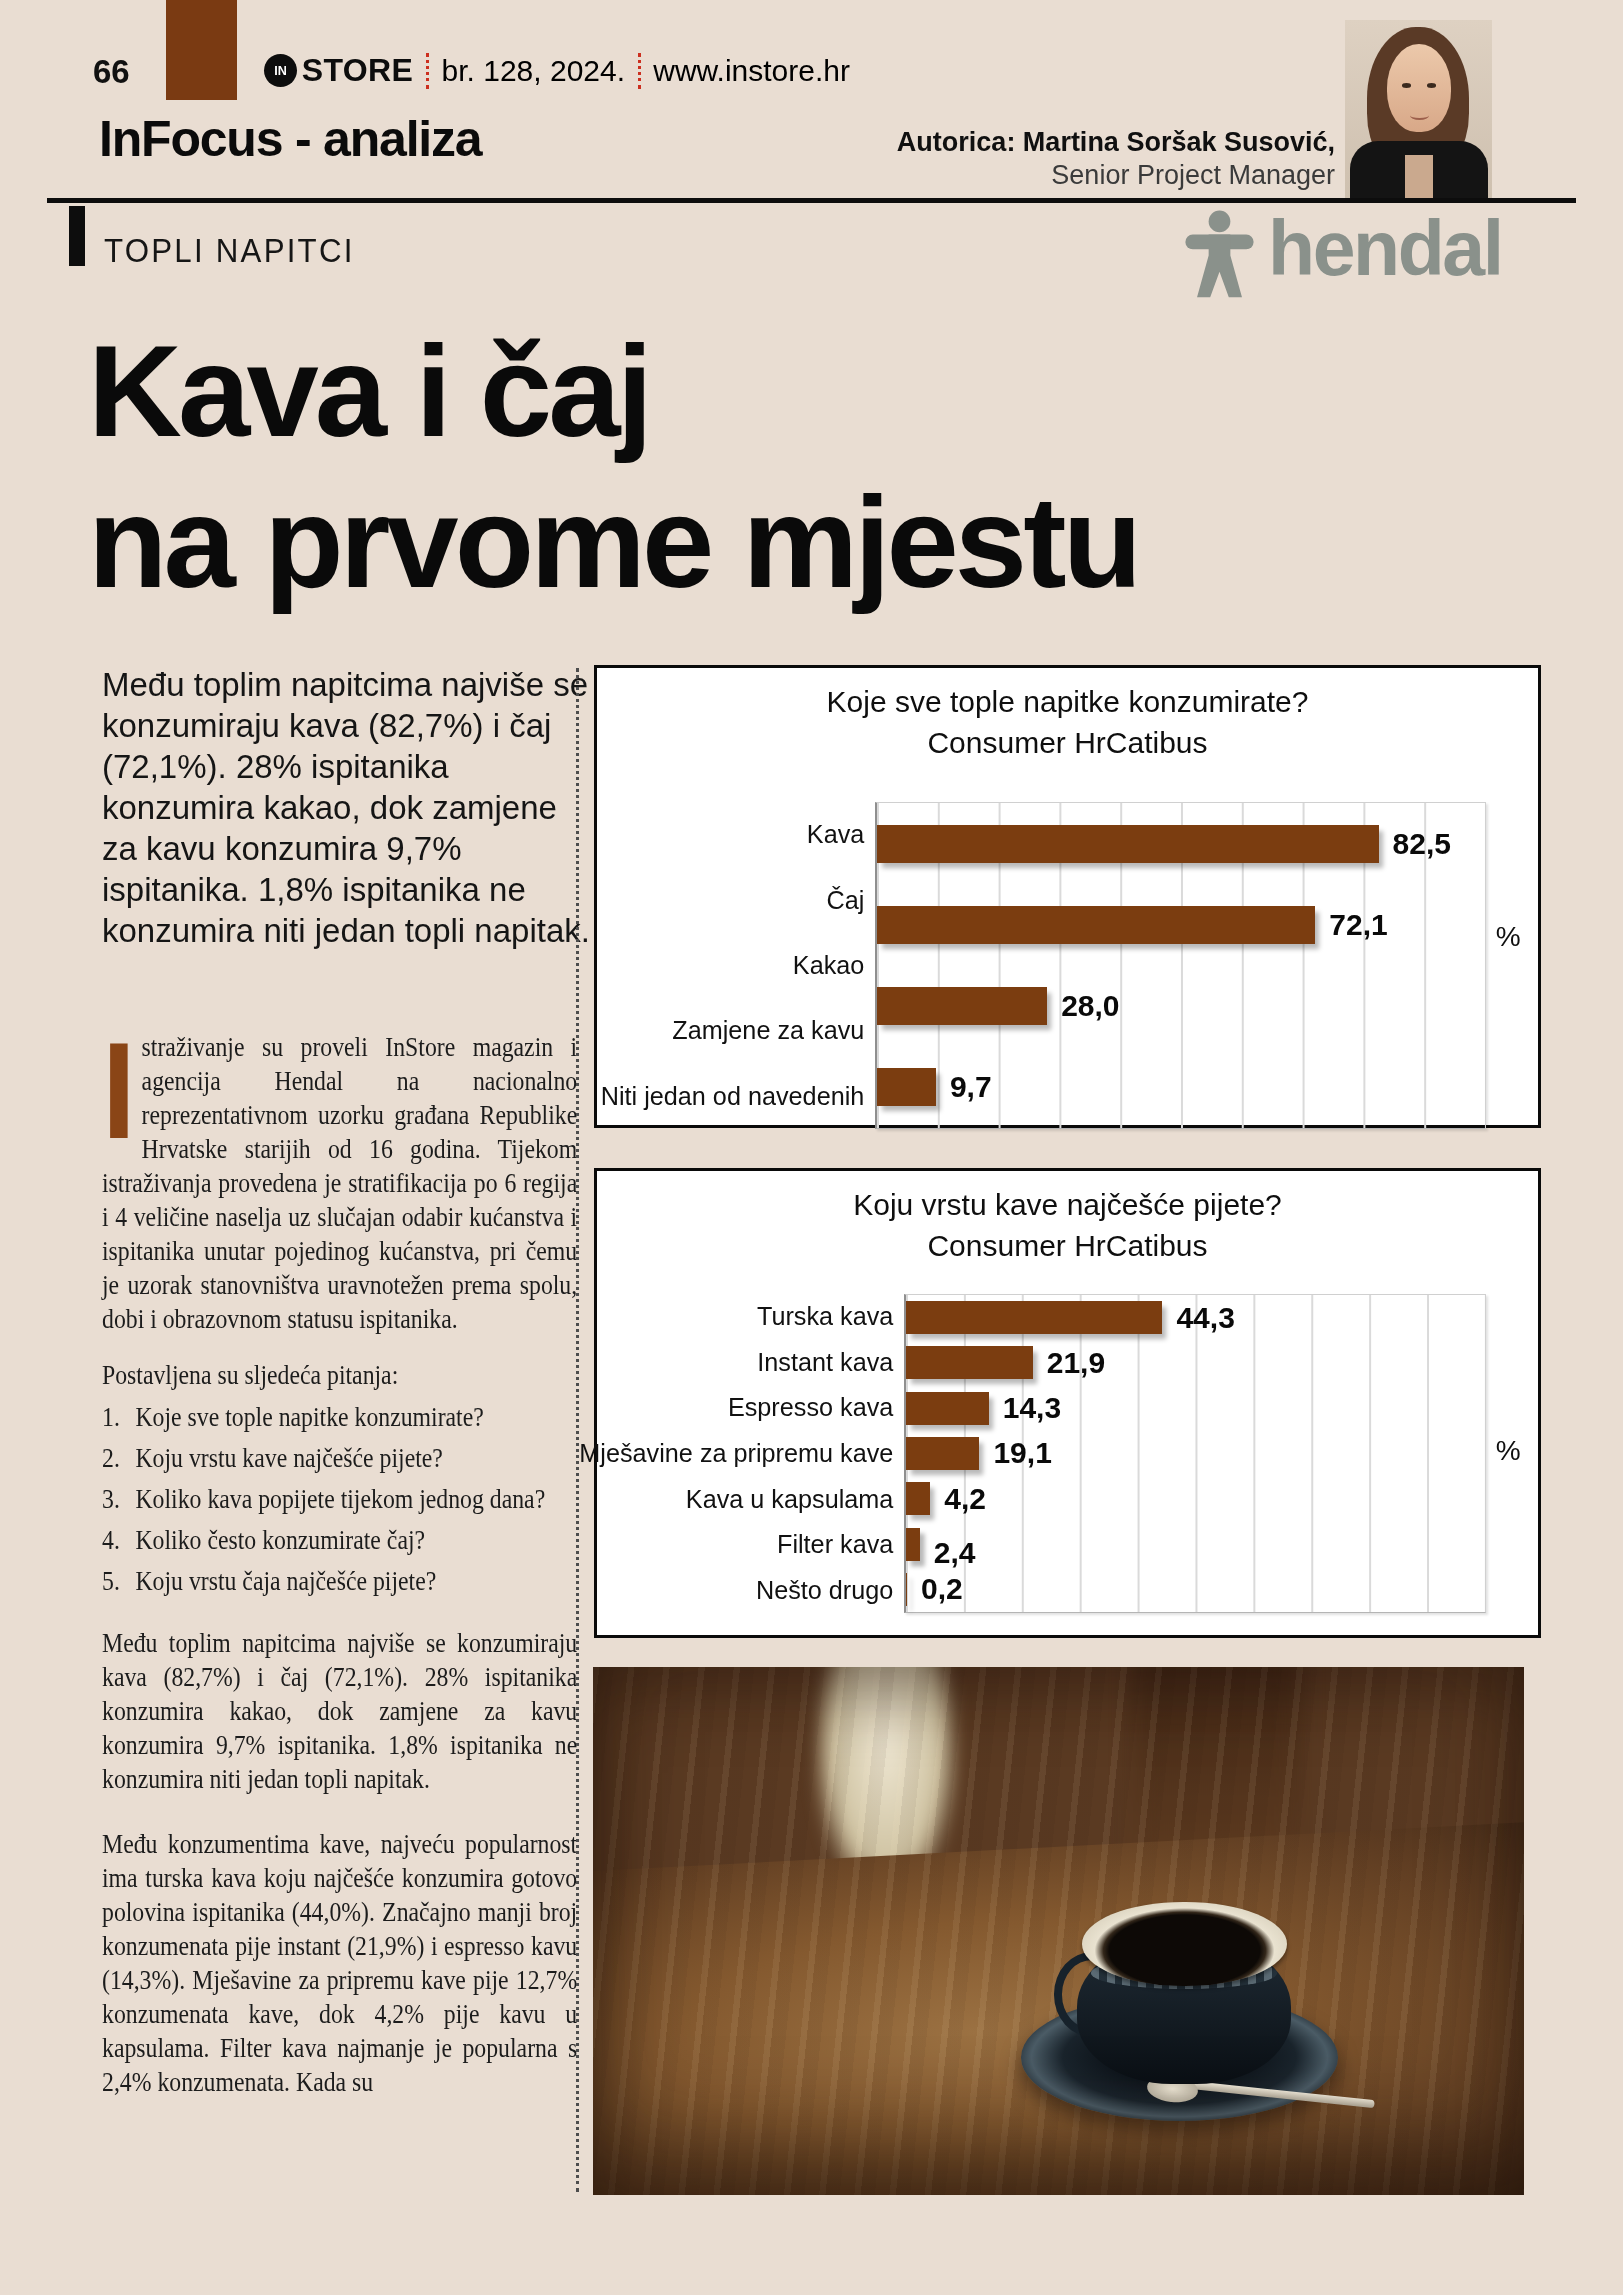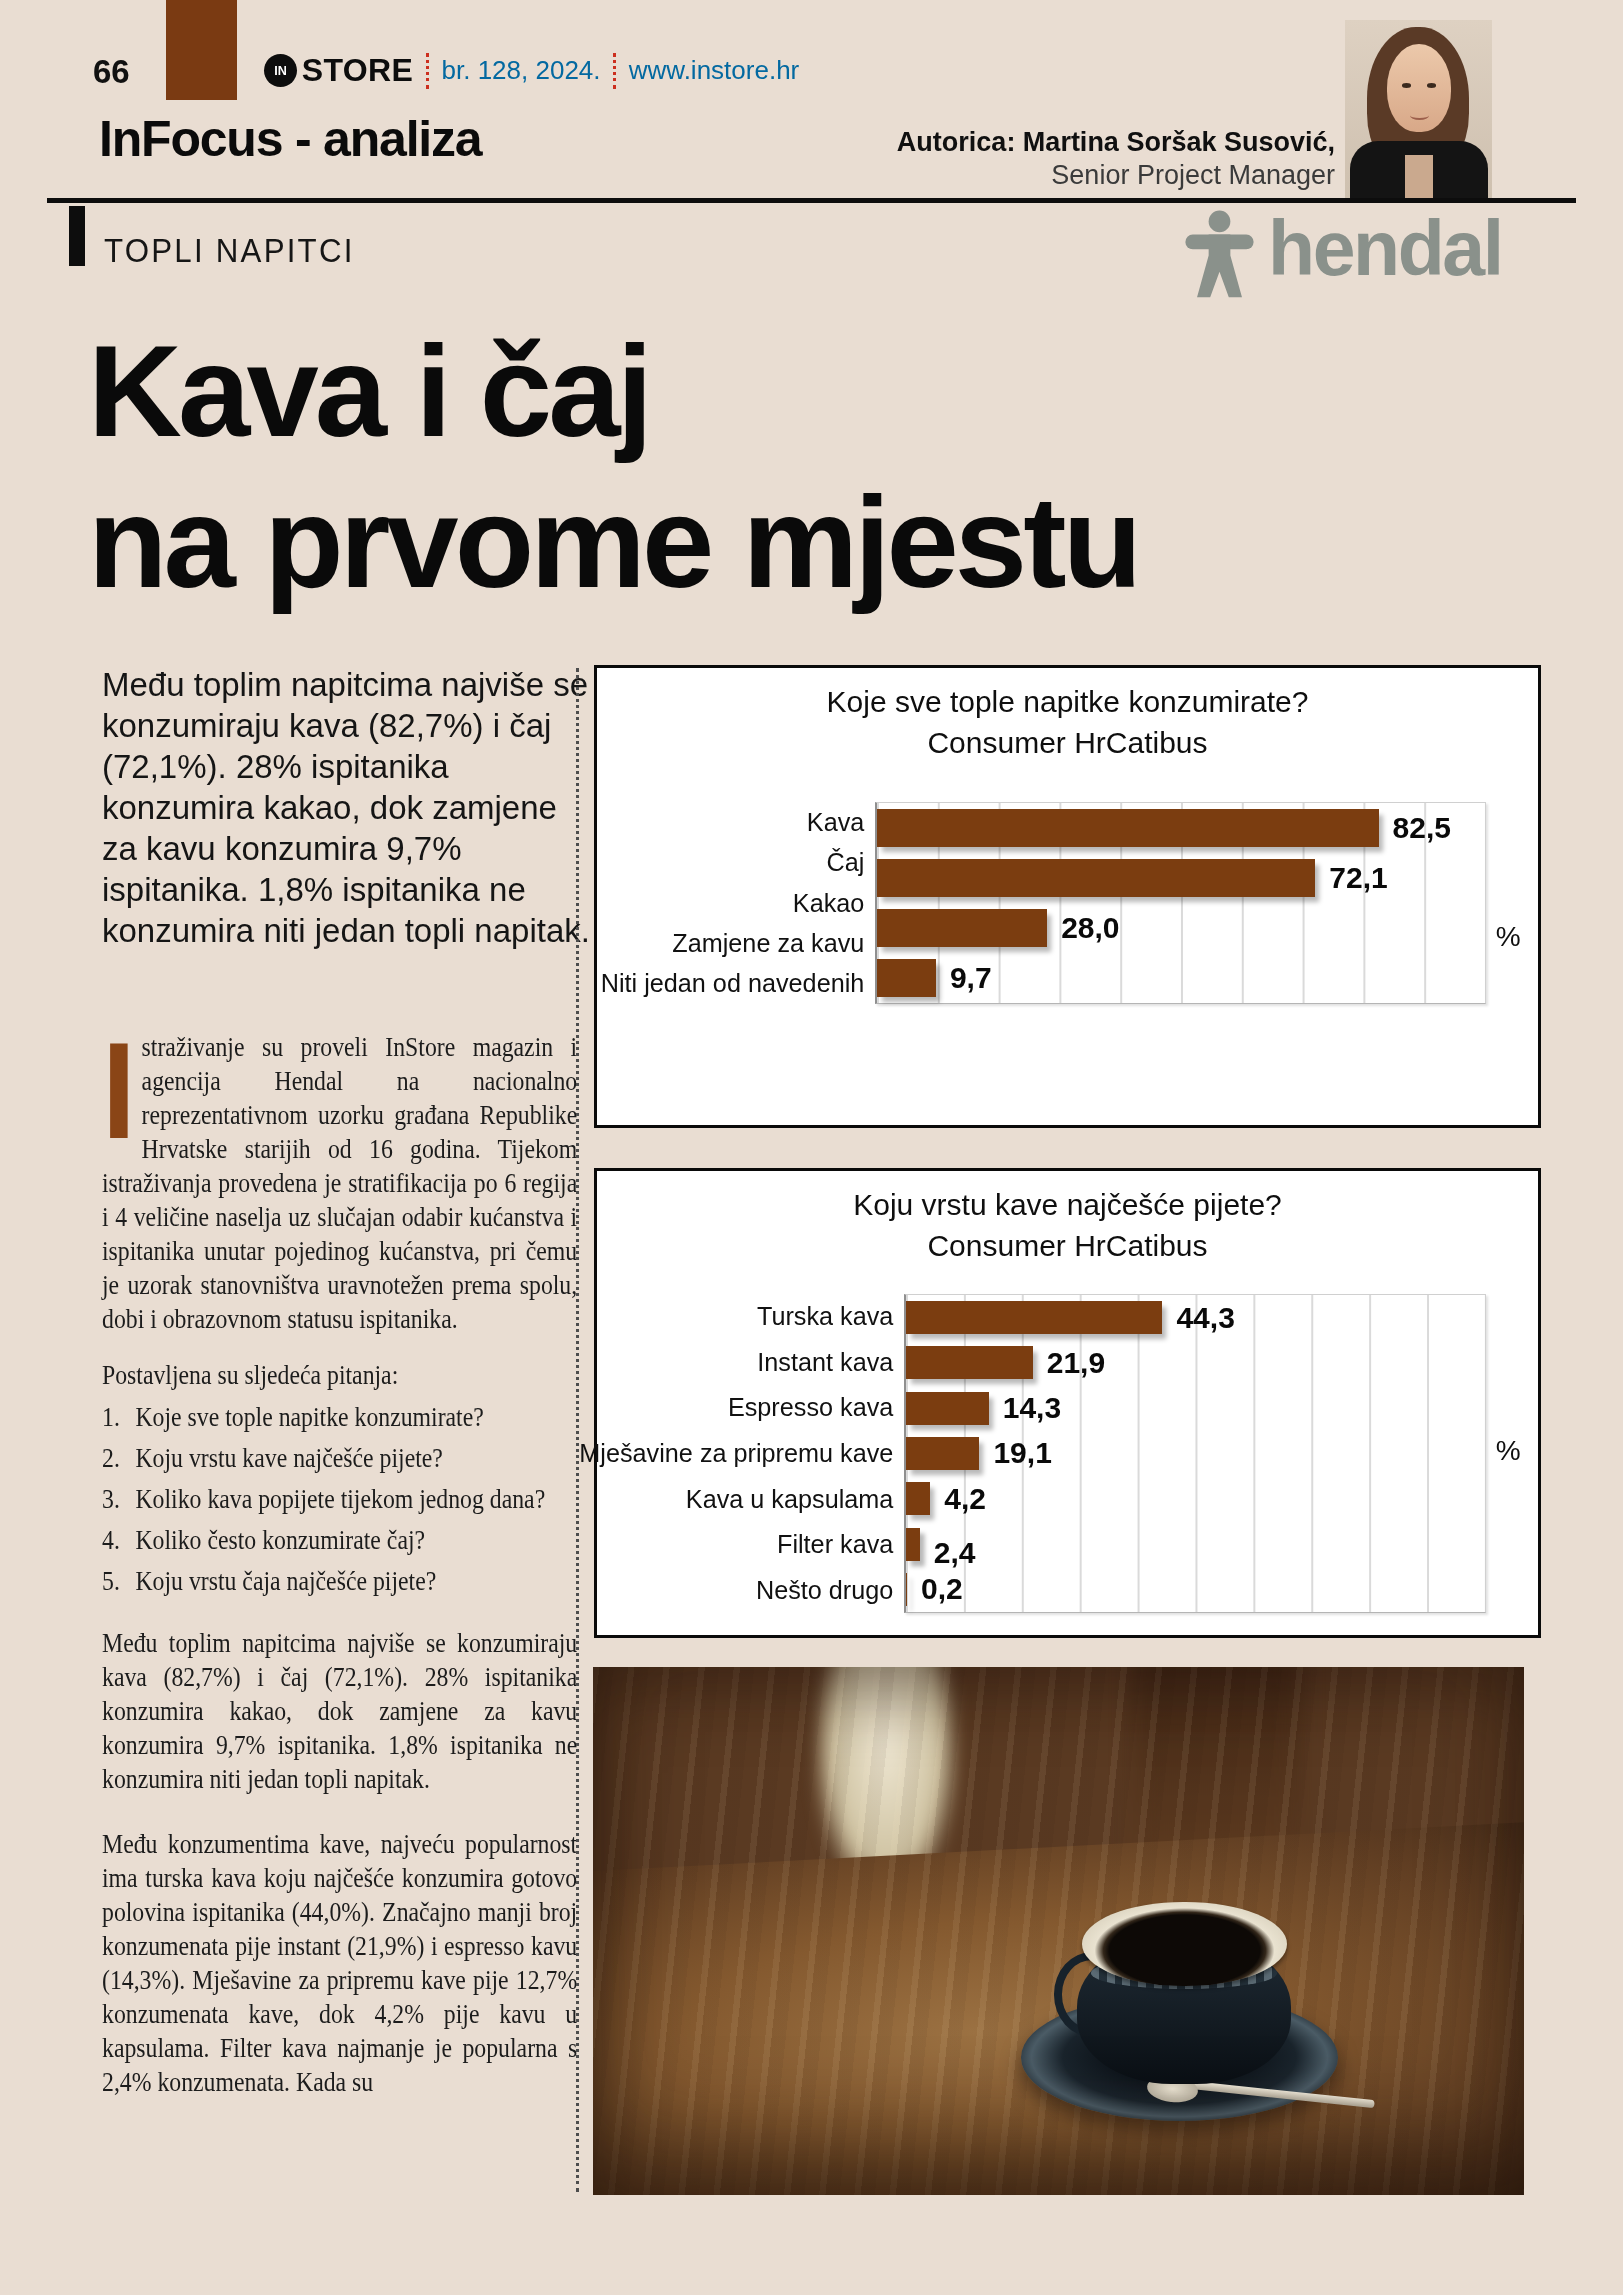--- a/index.html
+++ b/index.html
@@ -5,21 +5,21 @@
   html,body{margin:0;padding:0;}
   body{background:#cfc4b8;font-family:"Liberation Sans",sans-serif;}
   .page{position:relative;width:1623px;height:2295px;background:#e9ddd2;overflow:hidden;margin:0 auto;}
   
   .brown-block{position:absolute;left:166px;top:0;width:71px;height:100px;background:#7a3a12;}
   .page-num{position:absolute;left:93px;top:53px;font-size:33px;font-weight:700;color:#111;}
   .masthead{position:absolute;left:264px;top:52px;display:flex;align-items:center;}
   .in-circle{width:33px;height:33px;border-radius:50%;background:#0d0d0d;color:#fff;font-size:12.6px;font-weight:700;display:flex;align-items:center;justify-content:center;letter-spacing:0;}
   .store{font-size:32px;font-weight:800;color:#0d0d0d;margin-left:4.7px;letter-spacing:0.4px;}
   .red-div{height:36px;border-left:3.1px dotted #cc2f1f;margin:0 12.6px;}
-  .issue,.site{font-size:26px;color:#0369a1;}
+  .issue,.site{font-size:30px;color:#000000;}
   .author{position:absolute;left:817px;top:126px;width:518px;text-align:right;line-height:33px;}
   .author .a1{font-size:27px;font-weight:700;color:#101010;}
   .author .a2{font-size:27px;color:#3a3a3a;}
   .author-photo{position:absolute;left:1345px;top:20.4px;width:147px;height:179px;background:linear-gradient(#ded1c2,#cec0af);overflow:hidden;}
   .ap-hair{position:absolute;left:22px;top:6.3px;width:102px;height:149px;background:#5a3a26;border-radius:48% 48% 42% 42%;}
   .ap-face{position:absolute;left:42px;top:23.6px;width:64px;height:88px;background:linear-gradient(#ecc9ab,#d8a888);border-radius:50% 50% 46% 46%;}
   .ap-smile{position:absolute;left:65px;top:91px;width:19px;height:7px;border-bottom:2.4px solid #9c5f4b;border-radius:50%;}
   .ap-eye{position:absolute;top:63px;width:9.4px;height:4.7px;background:#3b2a1e;border-radius:50%;}
   .ap-body{position:absolute;left:4.7px;bottom:-3.1px;width:138px;height:61px;background:#141414;border-radius:28px 28px 0 0;}
   .ap-blouse{position:absolute;left:60px;bottom:0;width:28px;height:44px;background:#caa98e;}
@@ -48,21 +48,21 @@
   
   .col-divider{position:absolute;left:576px;top:668px;height:1524px;border-left:3.1px dotted #4d4d4d;}
   
   .chart-card{position:absolute;left:594px;width:947px;background:#fff;border:3.1px solid #0a0a0a;box-sizing:border-box;}
   .chart-1{top:665px;height:463px;}
   .chart-2{top:1168px;height:470px;}
   .chart-title{position:absolute;left:0;width:100%;text-align:center;font-size:30px;color:#0f0f0f;}
   .t1{top:17.3px;}
   .t2{top:58px;}
   .plot{position:absolute;display:flex;}
-  .chart-1 .plot{left:7.9px;top:134px;right:52px;height:202px;}
+  .chart-1 .plot{left:7.9px;top:134px;right:52px;height:327px;}
   .chart-2 .plot{left:7.9px;top:123px;right:52px;height:319px;}
   .cats{display:flex;flex-direction:column;}
   .chart-1 .cats{width:270px;}
   .chart-2 .cats{width:299px;}
   .cat{display:flex;align-items:center;justify-content:flex-end;text-align:right;font-size:26px;color:#111;padding-right:11px;white-space:nowrap;transform:scaleX(.97);transform-origin:right;}
   .bars{flex:1;position:relative;border-top:1.6px solid #d0d0d0;border-bottom:1.6px solid #b5b5b5;border-right:1.6px solid #d0d0d0;border-left:2.4px solid #8f8f8f;box-sizing:border-box;background-image:linear-gradient(to right,#dadada 1.6px,transparent 1.6px);background-size:10% 100%;display:flex;flex-direction:column;box-shadow:1.6px 2.4px 2.4px rgba(0,0,0,.12);}
   .bar-area{position:relative;flex:1;display:flex;align-items:center;}
   .bar{background:#7b3d10;box-shadow:4.7px 5.5px 4.7px rgba(0,0,0,.28);}
   .chart-1 .bar{height:38px;}
   .chart-2 .bar{height:33px;}

